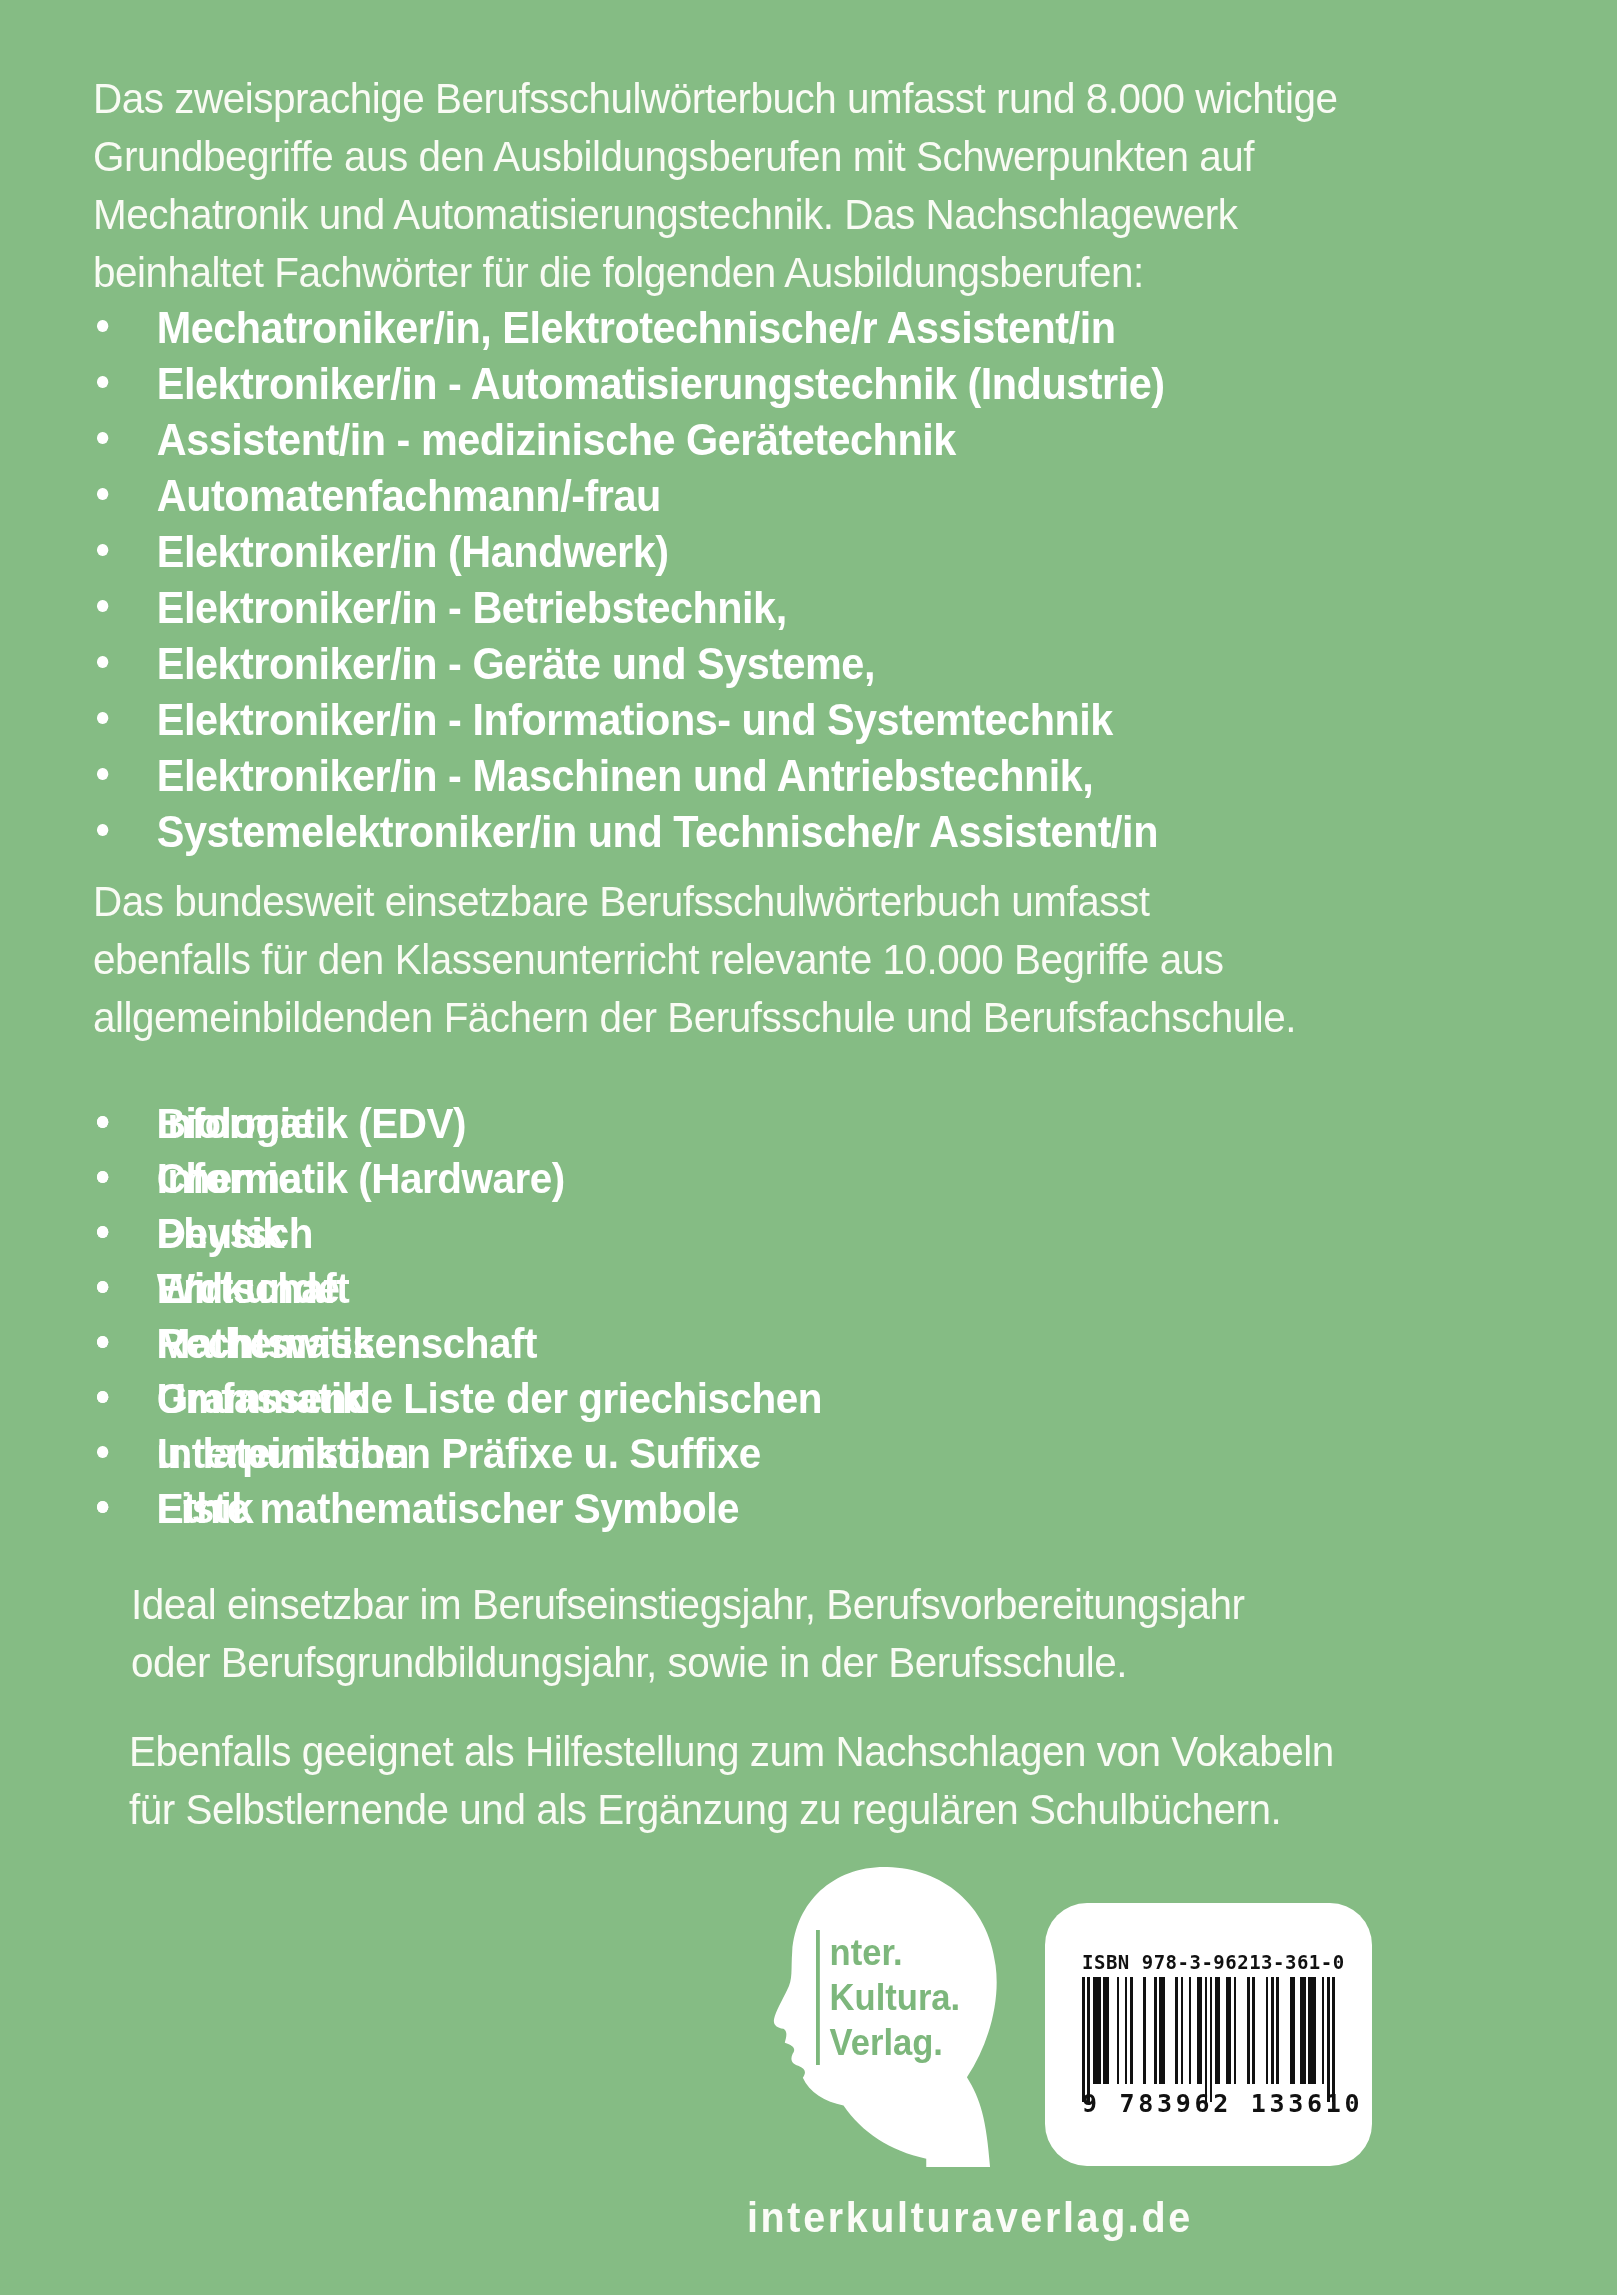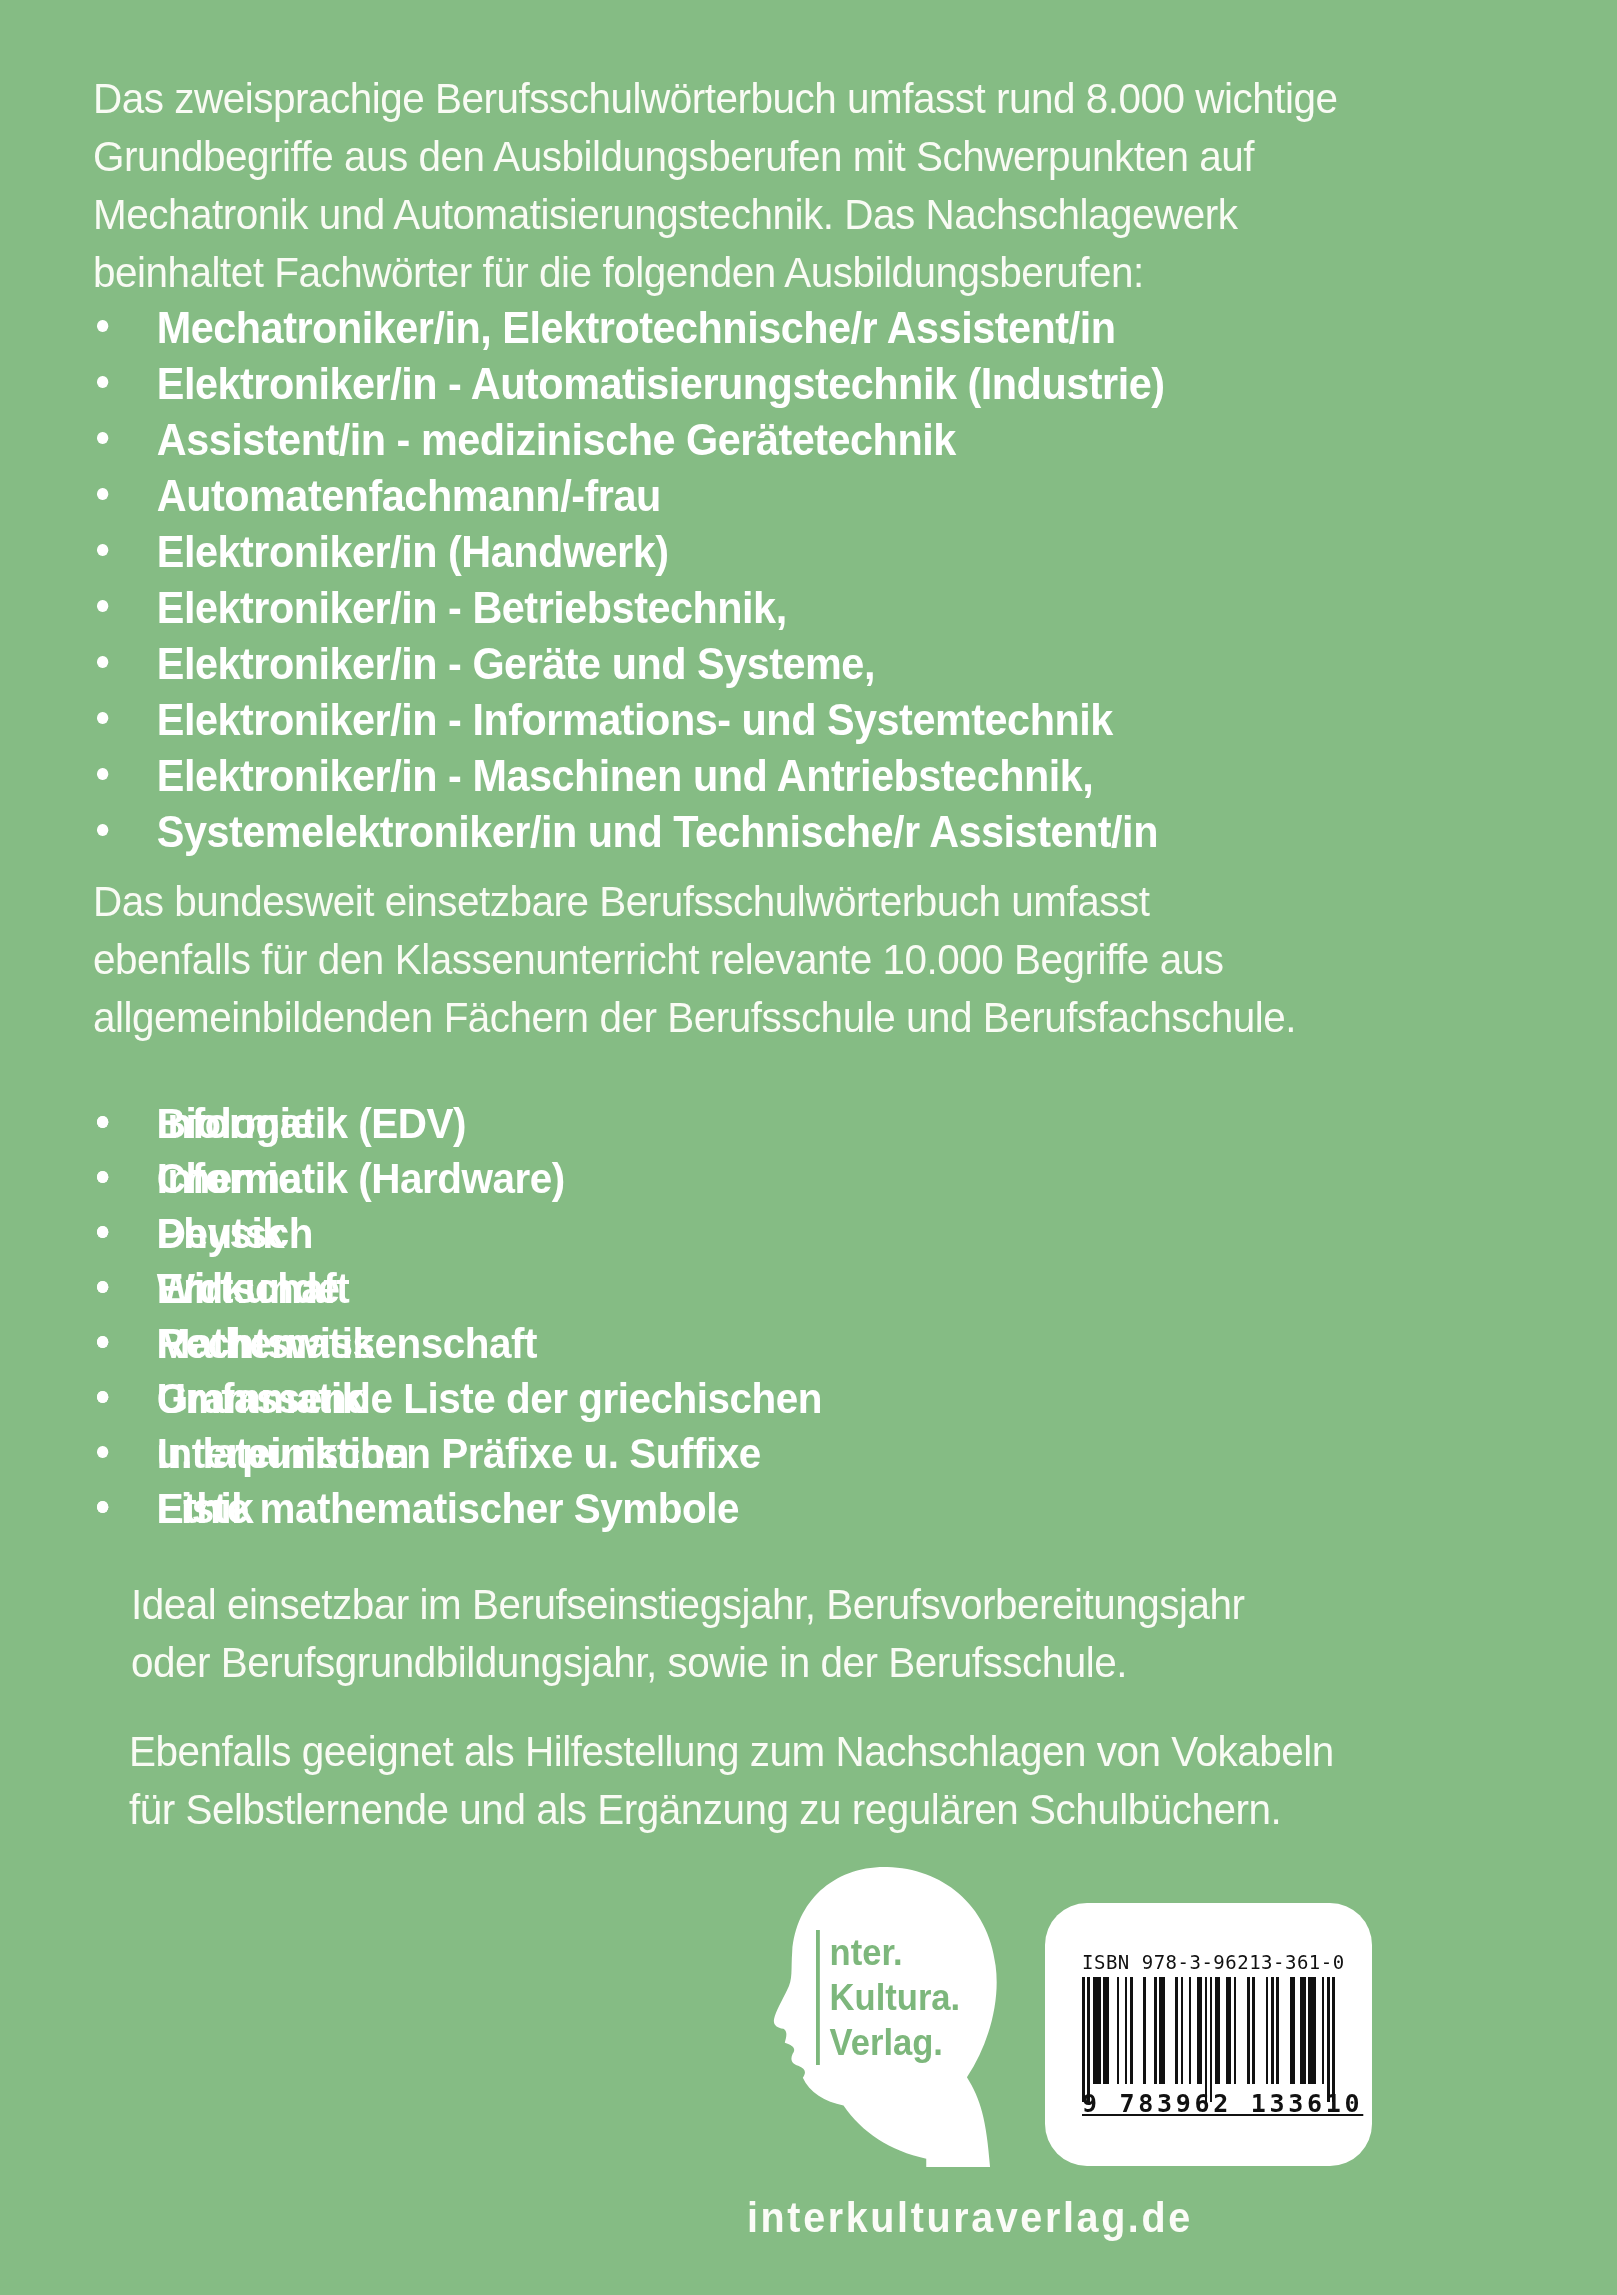--- a/index.html
+++ b/index.html
@@ -77,37 +77,36 @@
   .isbn-box {
     position: absolute; left: 1045px; top: 1903px;
     width: 327px; height: 263px;
     background: #ffffff;
     border-radius: 42px;
     box-sizing: border-box;
     padding: 48px 37px 0 37px;
   }
   .isbn-label {
     font-family: "DejaVu Sans Mono", monospace;
-    font-weight: 400;
+    font-weight: 700;
     color: #111111;
     font-size: 19px;
     letter-spacing: 0.5px;
     white-space: nowrap;
   }
   .bars { display: block; width: 253px; height: 139px; margin-top: 3.7px; }
   .barcode-number {
     font-family: "DejaVu Sans Mono", monospace;
     font-weight: 700;
     color: #111111;
     font-size: 25px;
     letter-spacing: 3.7px;
     margin-top: -27px;
     text-align: left;
     white-space: nowrap;
-    text-decoration: underline;
   }
   .website {
     position: absolute; left: 747px; top: 2194px;
     width: 453px;
     text-align: center;
     color: #fbfcf7;
     font-size: 42px;
     font-weight: 700;
     letter-spacing: 2.8px;
     transform: scaleX(0.94);

